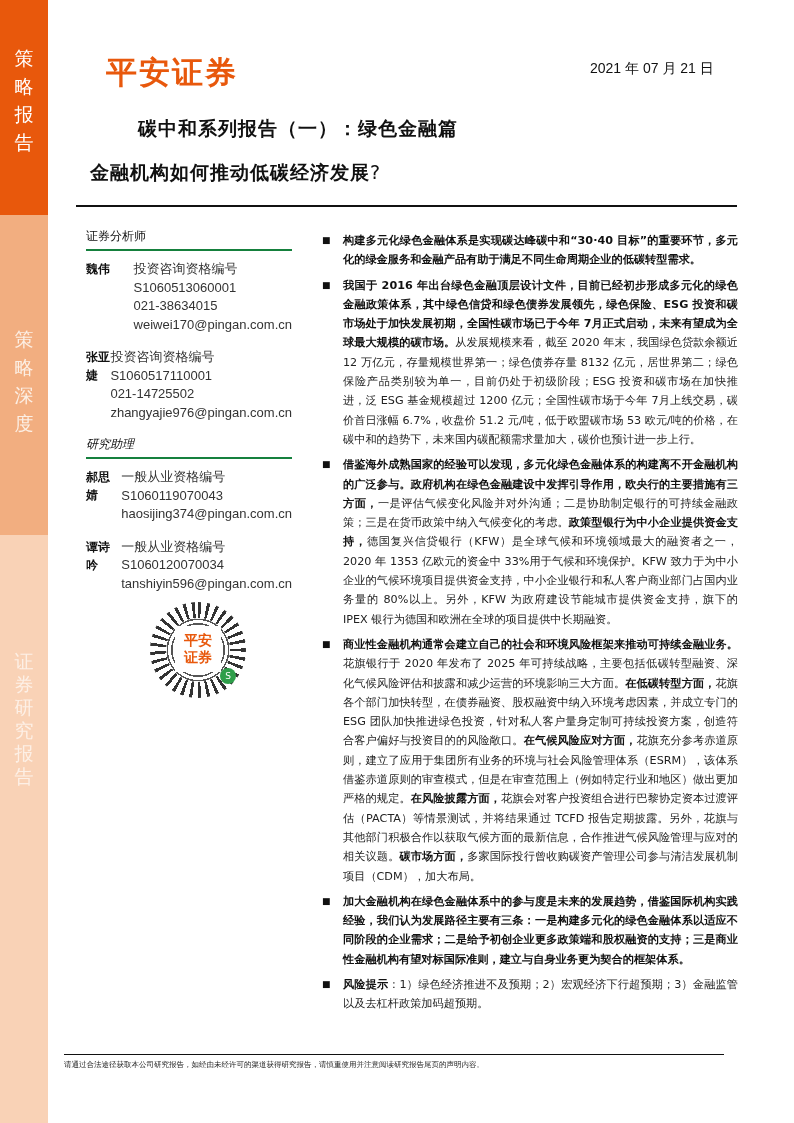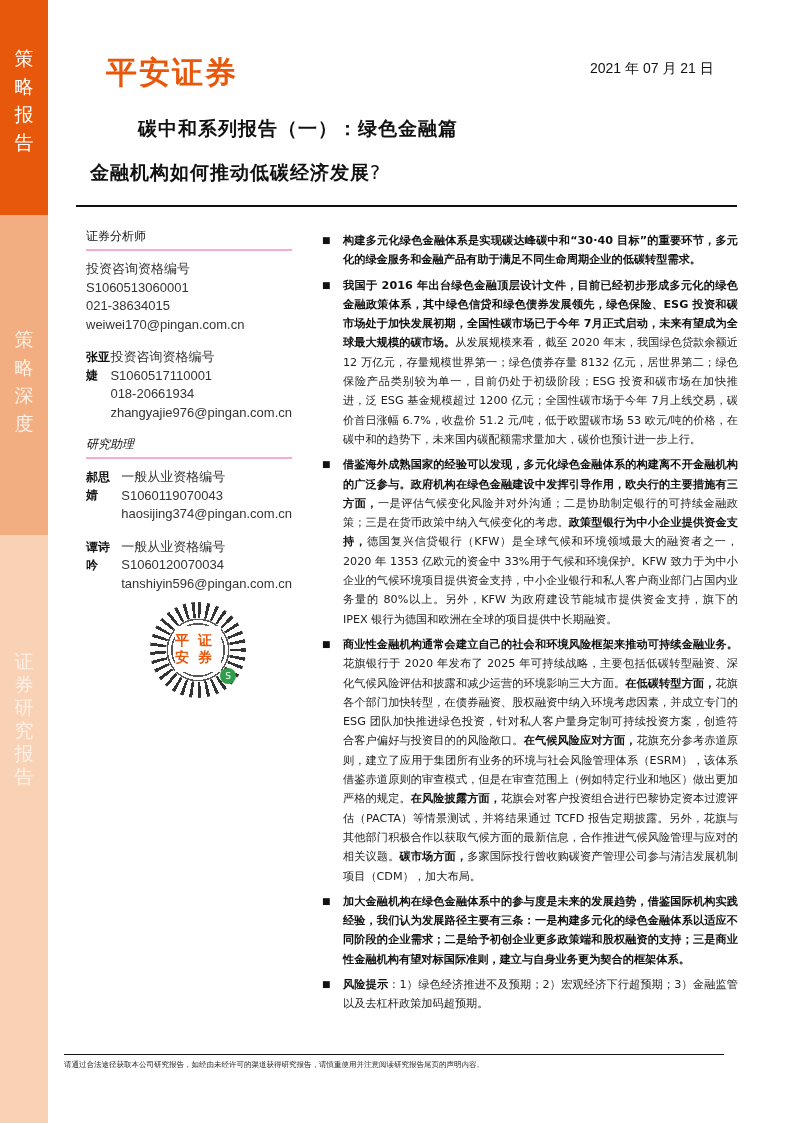--- a/index.html
+++ b/index.html
@@ -16,30 +16,30 @@
   .sb3 .sbtxt { margin-top:115px; color:#fdf0e6; line-height:23px; }
 
   .logo { position:absolute; left:106px; top:52px; font-size:31px; font-weight:bold; color:#e8580c; letter-spacing:2px; font-family:"DejaVu Sans", sans-serif; }
   .date { position:absolute; left:590px; top:60px; font-size:14px; font-family:"Liberation Sans", sans-serif; color:#111; }
   .title1 { position:absolute; left:90px; top:116px; font-size:19px; font-weight:bold; letter-spacing:1px;margin-left:48px; }
   .title2 { position:absolute; left:90px; top:160px; font-size:19px; font-weight:bold; letter-spacing:1px; }
   .title2 .q { font-weight:normal; }
   .hr-top { position:absolute; left:76px; top:205px; width:661px; height:2px; background:#111; }
 
   .left { position:absolute; left:86px; top:228px; width:206px; font-family:"Liberation Sans", sans-serif; }
-  .sect-h { font-size:12px; padding-bottom:4px; border-bottom:2px solid #f9a8d4; margin-bottom:9px; color:#111; }
+  .sect-h { font-size:12px; padding-bottom:4px; border-bottom:2px solid #15803d; margin-bottom:9px; color:#111; }
   .analyst { display:flex; margin-bottom:14px; }
   .aname { width:52px; font-size:12px; font-weight:bold; line-height:18px; }
   .ainfo { font-size:13px; line-height:18.5px; color:#333; }
   .qr { position:absolute; left:150px; top:602px; width:96px; height:96px; border-radius:50%;
         background:repeating-conic-gradient(#333 0 4deg, #fff 4deg 11deg); }
   .qr-inner { position:absolute; left:16px; top:16px; width:64px; height:64px; border-radius:50%;
               background:repeating-radial-gradient(circle, #fff 0 3px, #555 3px 4.5px); }
   .qr-logo { position:absolute; left:25px; top:24px; width:46px; height:46px; background:#fff;
-             display:flex; flex-direction:row; align-items:center; justify-content:center;
+             display:flex; flex-direction:column; align-items:center; justify-content:center;
              font-size:14px; font-weight:bold; color:#e8580c; line-height:17px; }
   .qr-badge { position:absolute; left:70px; top:66px; width:16px; height:16px; border-radius:50%; background:#2e9e4a; color:#fff; font-size:9px; text-align:center; line-height:16px; }
 
   .right { position:absolute; left:322px; top:231px; width:416px; font-size:11.2px; line-height:19.3px; color:#222; }
   .bullet { display:flex; margin-bottom:6px; }
   .bmark { width:21px; flex:none; font-size:9px; line-height:19px; color:#111; }
   .btext { flex:1; text-align:justify; }
   .btext b { color:#111; }
 
   .hr-bottom { position:absolute; left:64px; top:1054px; width:660px; height:1px; background:#111; }
@@ -80,33 +80,34 @@
 <div class="logo">平安证券</div>
 <div class="date">2021 年 07 月 21 日</div>
 <div class="title1">碳中和系列报告（一）：绿色金融篇</div>
 <div class="title2"><span>金融机构如何推动低碳经济发展</span><span class="q">?</span></div>
 <div class="hr-top"></div>
 
 <div class="left">
   <div class="sect-h">证券分析师</div>
   <div id="analysts-list">
       <div class="analyst">
+        <div class="aname">魏伟</div>
         <div class="ainfo">
           <div>投资咨询资格编号</div>
           <div>S1060513060001</div>
           <div>021-38634015</div>
           <div>weiwei170@pingan.com.cn</div>
         </div>
       </div>
       <div class="analyst">
         <div class="aname">张亚婕</div>
         <div class="ainfo">
           <div>投资咨询资格编号</div>
           <div>S1060517110001</div>
-          <div>018-20661934</div>
+          <div>021-14725502</div>
           <div>zhangyajie976@pingan.com.cn</div>
         </div>
       </div>
     </div>
   <div class="sect-h" style="margin-top:2px;font-style:italic;">研究助理</div>
   <div id="assistants-list">
       <div class="analyst">
         <div class="aname">郝思婧</div>
         <div class="ainfo">
           <div>一般从业资格编号</div>

